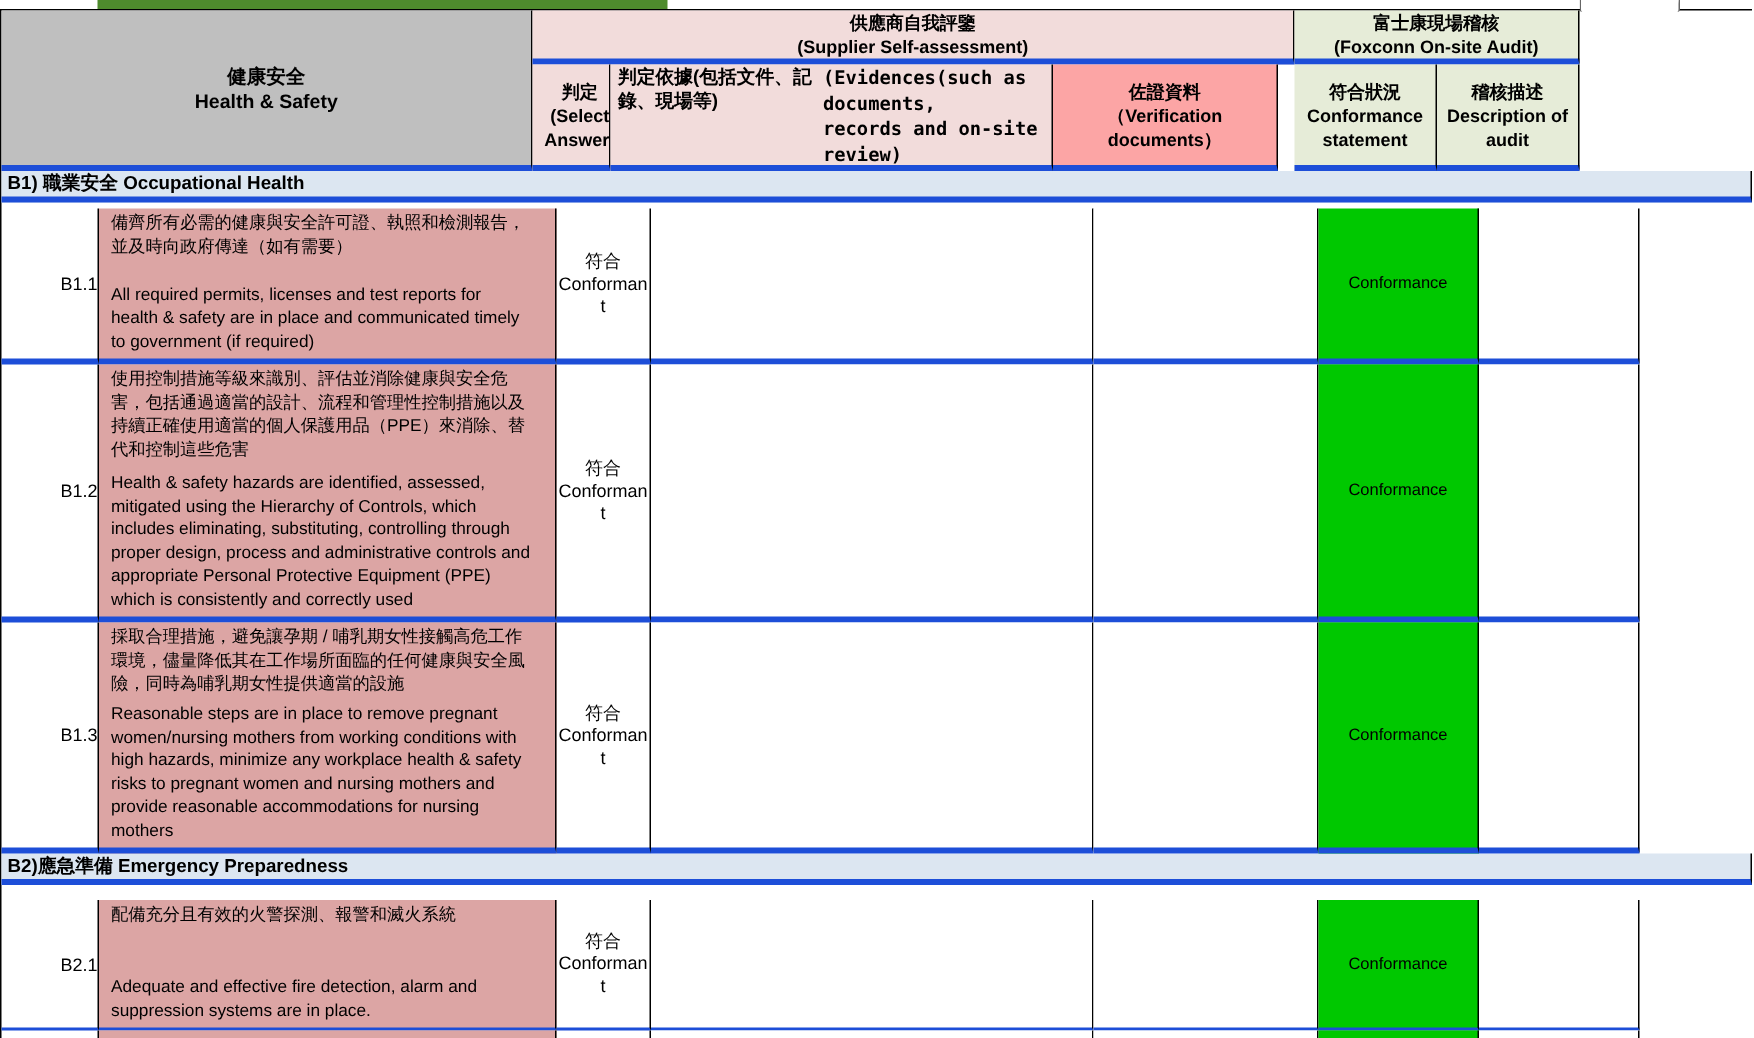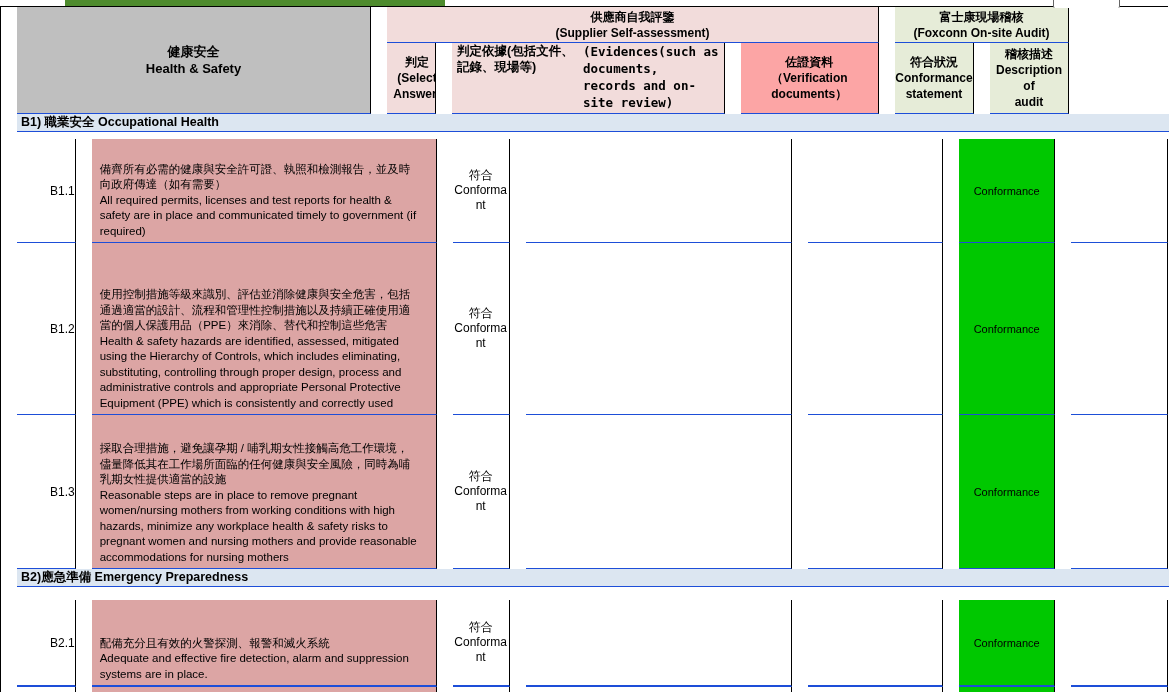--- a/index.html
+++ b/index.html
@@ -6,21 +6,21 @@
   html,body { background:#fff; }
   body { font-family:"Liberation Sans", sans-serif; color:#000; }
   .sheet { position:relative; width:1169px; height:692px; overflow:hidden; background:#fff; }
 
   .topstrip { position:relative; height:6px; width:1169px; background:#fff; }
   .topbar-green { position:absolute; left:65px; top:0; width:380px; height:6px; }
   .topnotch { position:absolute; left:1053px; top:0; width:67px; height:8px; background:#fff;
               border-left:1px solid #666; border-right:1px solid #666; border-radius:0 0 2px 2px; z-index:5; }
 
   .tbl { position:absolute; left:0; top:6px; width:1168px; border-left:1px solid #000; border-top:1px solid #000; }
-  .cell { border-right:1px solid #000; border-bottom:1px solid #1d4ed8; overflow:hidden;margin-left:16px; }
+  .cell { border-right:1px solid #000; border-bottom:4px solid #1d4ed8; overflow:hidden; }
 
   
   .hdr { display:flex; }
   .hdr-left { width:354px; height:107px; display:flex; align-items:center; justify-content:center;
               text-align:center; font-weight:bold; font-size:13px; line-height:17px; white-space:pre-line; }
   .hdr-mid { width:508px; display:flex; flex-direction:column; }
   .hdr-right { width:190px; display:flex; flex-direction:column; }
   .hdr-group { height:36px; display:flex; align-items:center; justify-content:center; text-align:center;
                font-weight:bold; font-size:12px; line-height:16px; white-space:pre-line; }
   .hdr-sub { display:flex; height:71px; }
@@ -33,21 +33,21 @@
   .h-evi .enline { font-family:"DejaVu Sans Mono","Liberation Mono",monospace; font-size:12.5px;
                    line-height:17px; white-space:pre-line; font-weight:bold; }
   .h-ver { width:150px; }
   .h-con { width:107px; }
   .h-aud { width:107px; }
 
   
   .srow .cell { width:100%; font-weight:bold; font-size:12.5px; display:flex; align-items:center; padding-left:4px; }
   .trow { display:flex; }
   .c-id  { width:65px; display:flex; align-items:center; justify-content:flex-end; font-size:12px; }
-  .c-desc{ width:380px; display:flex; flex-direction:column; justify-content:flex-end; padding:3px 16px 3px 8px; }
+  .c-desc{ width:305px; display:flex; flex-direction:column; justify-content:space-between; padding:3px 16px 3px 8px; }
   .c-desc .zh { font-size:11.5px; line-height:15.5px; }
   .c-desc .en { font-size:11.5px; line-height:15.5px; }
   .c-ans { width:63px; display:flex; align-items:center; justify-content:center; text-align:center;
            font-size:12px; line-height:15px; white-space:pre-line; word-break:break-all; padding:0 1px; }
   .c-evi { width:295px; background:#fff; }
   .c-ver { width:150px; background:#fff; }
   .c-con { width:107px; display:flex; align-items:center; justify-content:center; text-align:center; font-size:11px; }
   .c-aud { width:107px; background:#fff; }
 </style>
 </head>

